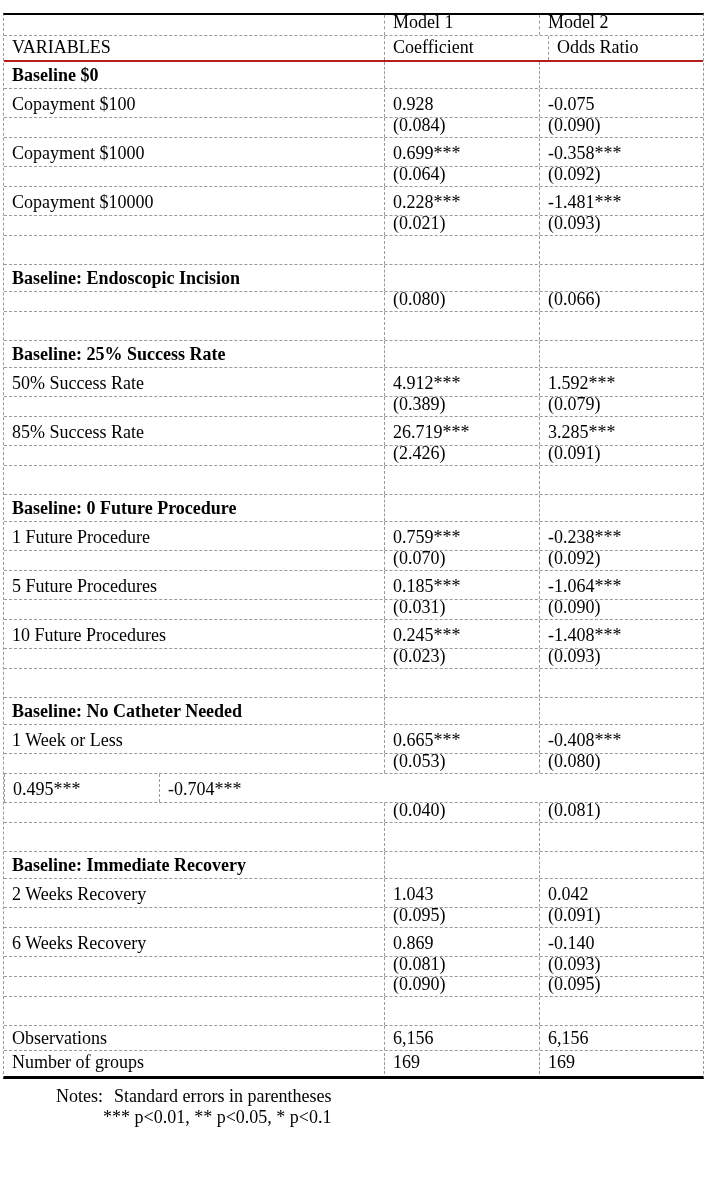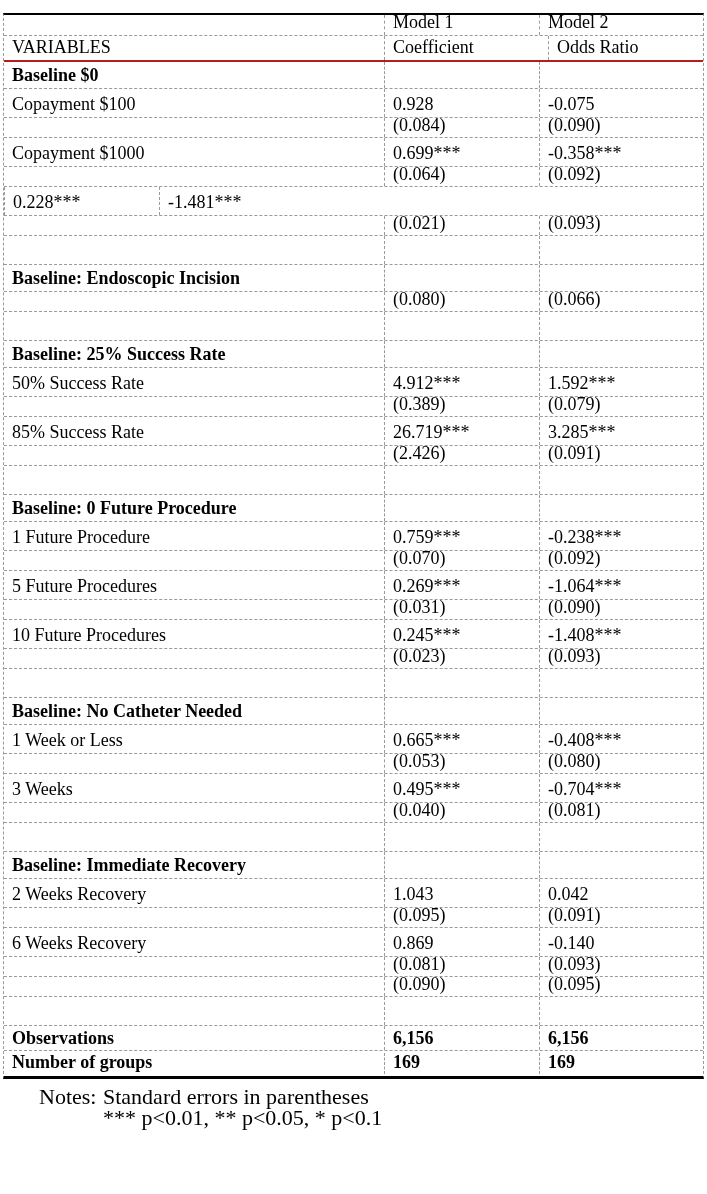--- a/index.html
+++ b/index.html
@@ -42,27 +42,28 @@
   .c3 { flex: 1; border-left: 1px dashed #9a9a9a; }
 
   .row-h1      { height: 21px; }
   .row-h2      { height: 26px; border-bottom: 2px solid #b91c1c; }
   .row-section { height: 27px; font-weight: bold; }
   .row-value   { height: 29px; }
   .row-se      { height: 20px; }
   .row-se .cell { padding-bottom: 2px; text-align: center; }
   .row-empty   { height: 29px; }
   .row-stat    { height: 25px; }
-  .row-stat .cell { padding-bottom: 2px; font-weight: bold; }
+  .row-stat .cell { padding-bottom: 2px; }
 
   .notes {
     display: flex;
     margin: 7px 16px 0 39px;
-    font-size: 22px;
+    font-size: 18px;
     line-height: 21px;
+    text-align: right;
   }
   .notes-label { width: 64px; }
   .notes-body div { white-space: nowrap; }
 </style>
 </head>
 <body>
 
 <div class="reg-table">
   <div class="row row-h1">
     <div class="cell c1"></div>
@@ -94,20 +95,21 @@
       <div class="cell c1">Copayment $1000</div>
       <div class="cell c2">0.699***</div>
       <div class="cell c3">-0.358***</div>
     </div>
     <div class="row row-se">
       <div class="cell c1"></div>
       <div class="cell c2">(0.064)</div>
       <div class="cell c3">(0.092)</div>
     </div>
     <div class="row row-value">
+      <div class="cell c1">Copayment $10000</div>
       <div class="cell c2">0.228***</div>
       <div class="cell c3">-1.481***</div>
     </div>
     <div class="row row-se">
       <div class="cell c1"></div>
       <div class="cell c2">(0.021)</div>
       <div class="cell c3">(0.093)</div>
     </div>
     <div class="row row-empty">
       <div class="cell c1"></div>
@@ -169,21 +171,21 @@
       <div class="cell c2">0.759***</div>
       <div class="cell c3">-0.238***</div>
     </div>
     <div class="row row-se">
       <div class="cell c1"></div>
       <div class="cell c2">(0.070)</div>
       <div class="cell c3">(0.092)</div>
     </div>
     <div class="row row-value">
       <div class="cell c1">5 Future Procedures</div>
-      <div class="cell c2">0.269***</div>
+      <div class="cell c2">0.185***</div>
       <div class="cell c3">-1.064***</div>
     </div>
     <div class="row row-se">
       <div class="cell c1"></div>
       <div class="cell c2">(0.031)</div>
       <div class="cell c3">(0.090)</div>
     </div>
     <div class="row row-value">
       <div class="cell c1">10 Future Procedures</div>
       <div class="cell c2">0.245***</div>
@@ -208,21 +210,20 @@
       <div class="cell c1">1 Week or Less</div>
       <div class="cell c2">0.665***</div>
       <div class="cell c3">-0.408***</div>
     </div>
     <div class="row row-se">
       <div class="cell c1"></div>
       <div class="cell c2">(0.053)</div>
       <div class="cell c3">(0.080)</div>
     </div>
     <div class="row row-value">
-      <div class="cell c1">3 Weeks</div>
       <div class="cell c2">0.495***</div>
       <div class="cell c3">-0.704***</div>
     </div>
     <div class="row row-se">
       <div class="cell c1"></div>
       <div class="cell c2">(0.040)</div>
       <div class="cell c3">(0.081)</div>
     </div>
     <div class="row row-empty">
       <div class="cell c1"></div>

